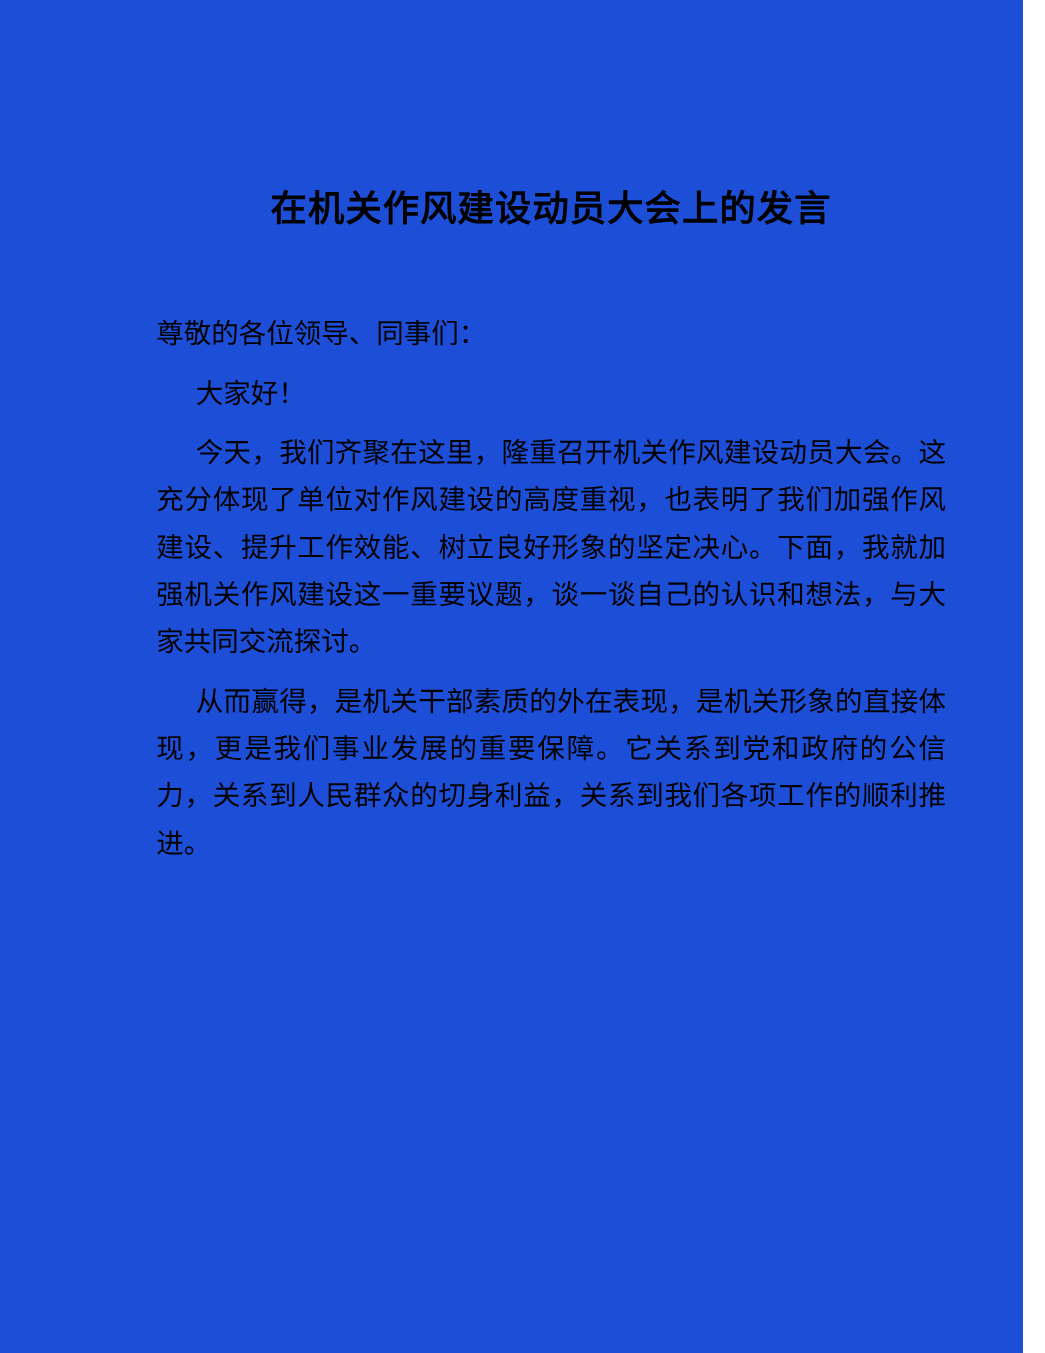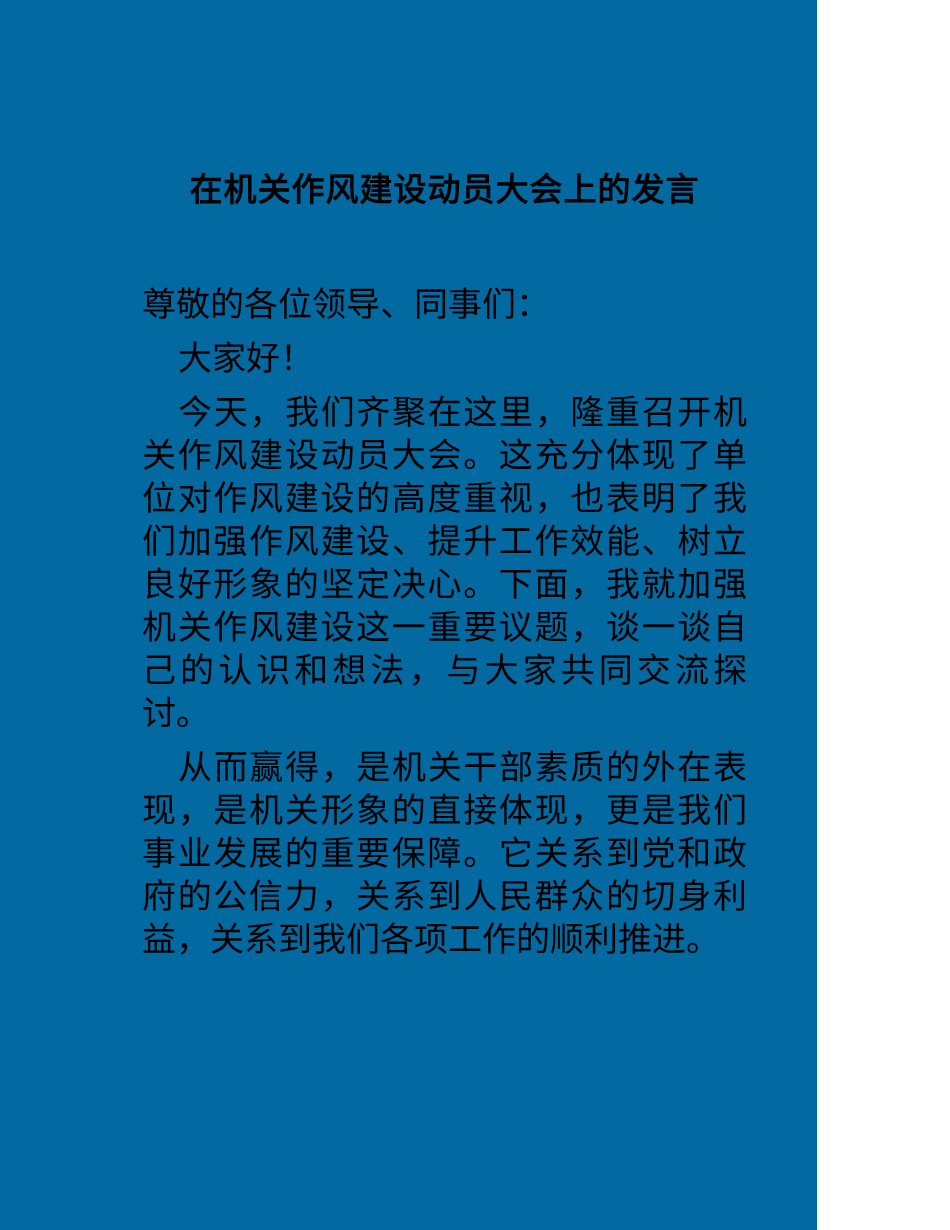--- a/index.html
+++ b/index.html
@@ -8,39 +8,39 @@
     background: #ffffff;
   }
   body {
     width: 950px;
     height: 1230px;
     overflow: hidden;
     color: #000000;
   }
   .doc-page {
     box-sizing: border-box;
-    width: 817px;
+    width: 930px;
     height: 1230px;
     padding: 168px 70px 0 142px;
-    background: #0369a1;
+    background: #1d4ed8;
   }
   .doc-title {
     margin: 0 0 71px 0;
     font-family: "Liberation Sans", "DejaVu Sans", sans-serif;
     font-weight: 700;
     font-size: 33px;
     line-height: 44px;
     text-align: center;
     color: #000000;
     letter-spacing: 1px;
   }
   .doc-body p {
     margin: 0 0 11px 0;
     font-family: "Liberation Serif", "DejaVu Serif", serif;
-    font-size: 34px;
+    font-size: 25px;
     line-height: 43px;
     color: #000000;
     text-align: justify;
     text-justify: inter-character;
     word-break: break-all;
   }
   .doc-body p.indent {
     text-indent: 36px;
   }
   .doc-body p.no-indent {

